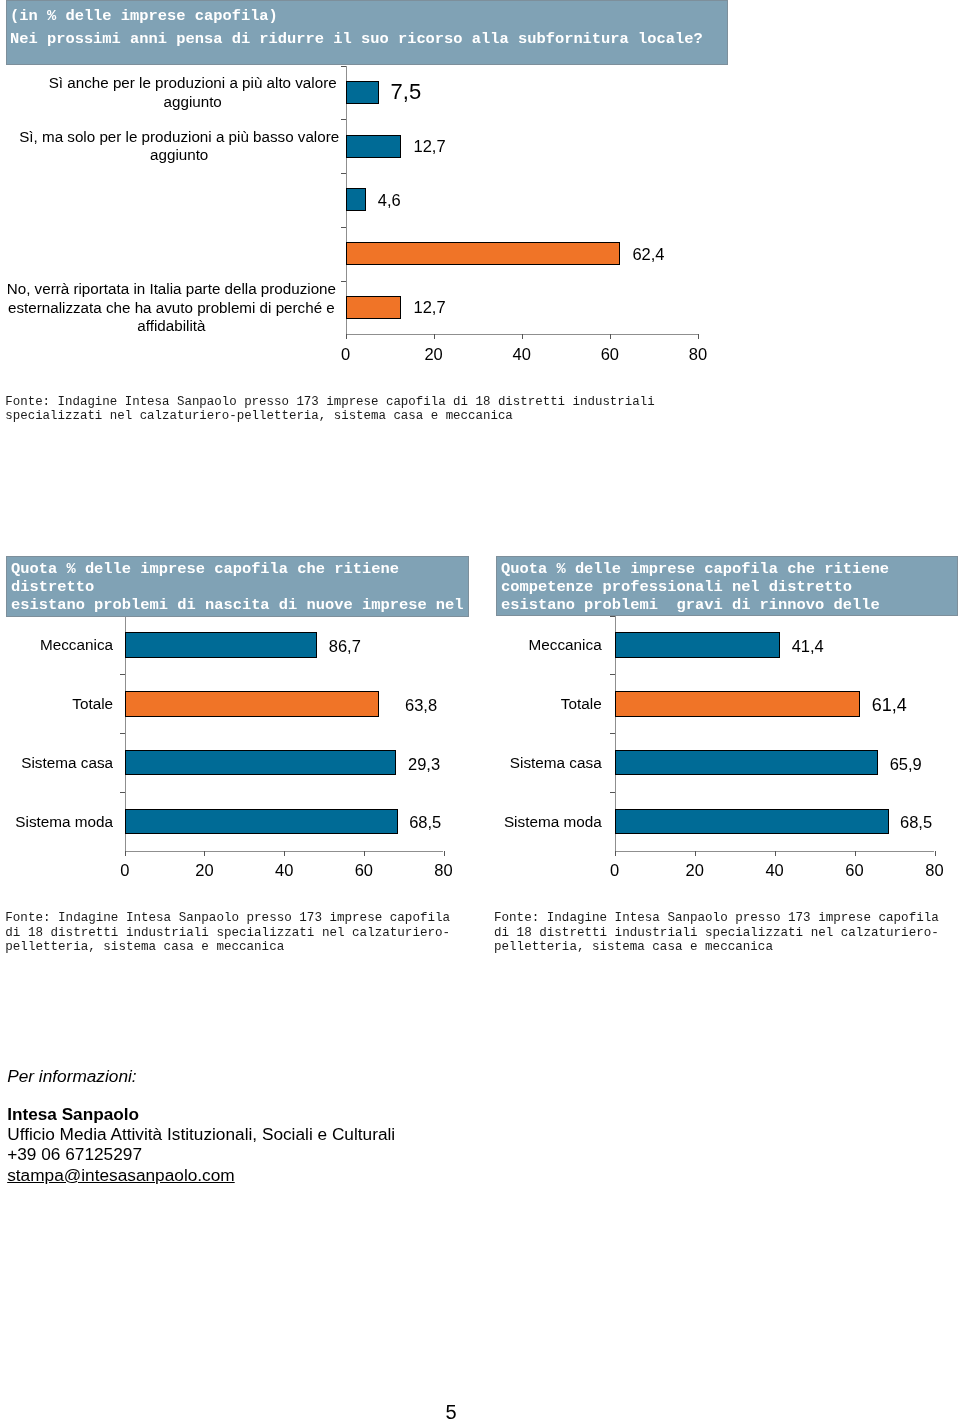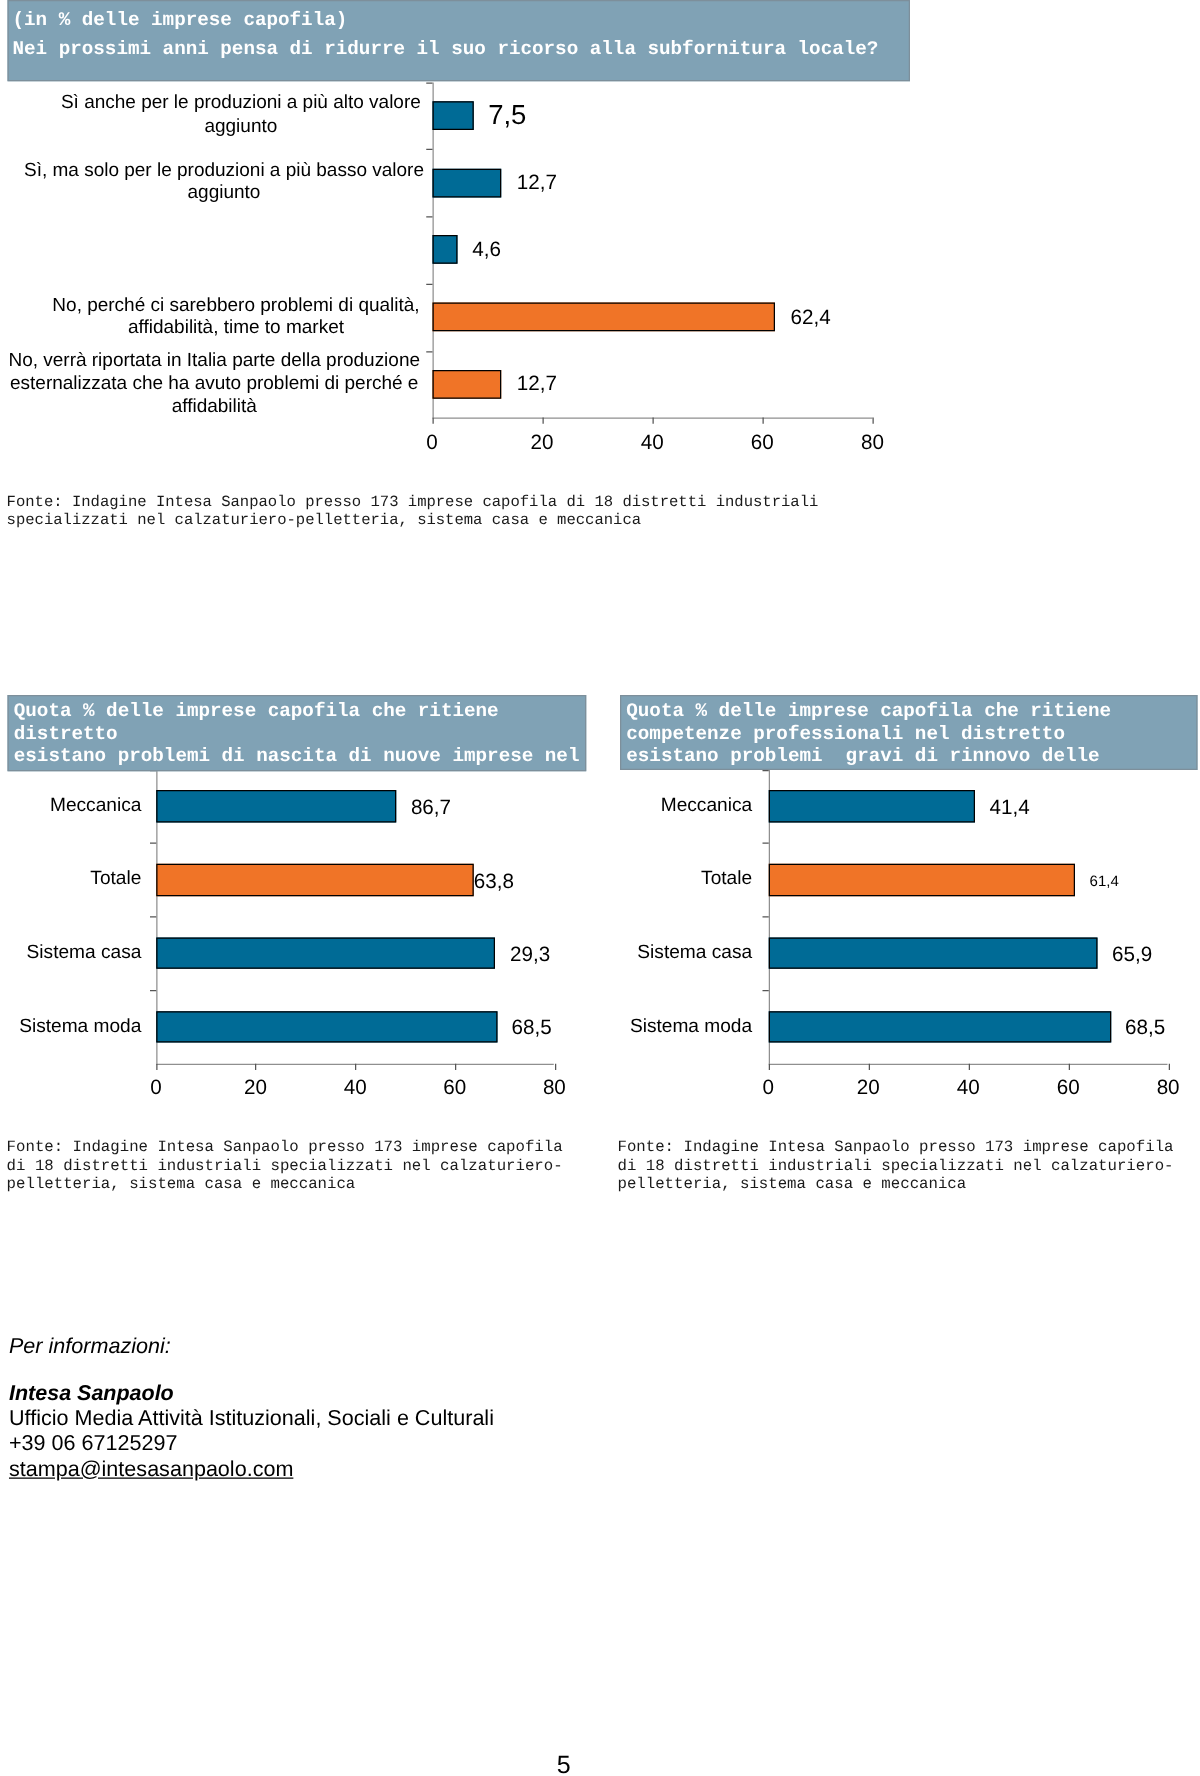--- a/index.html
+++ b/index.html
@@ -73,21 +73,20 @@
     <div class="bar" style="left:345.5px;top:80.88px;width:33.046875px;height:23px;background:#006B96;"></div>
     <div class="val-label" style="left:390.546875px;top:84.31px;font-size:22px;">7,5</div>
     <div class="cat-label" style="left:27.69999999999999px;width:330px;top:92.38px;transform:translateY(-50%);font-size:15.2px;line-height:18.3px;text-align:center;">Sì anche per le produzioni a più alto valore aggiunto</div>
     <div class="bar" style="left:345.5px;top:134.64000000000001px;width:55.959374999999994px;height:23px;background:#006B96;"></div>
     <div class="val-label" style="left:413.459375px;top:138.07000000000002px;font-size:16.5px;">12,7</div>
     <div class="cat-label" style="left:14.199999999999989px;width:330px;top:146.14000000000001px;transform:translateY(-50%);font-size:15.2px;line-height:18.3px;text-align:center;">Sì, ma solo per le produzioni a più basso valore aggiunto</div>
     <div class="bar" style="left:345.5px;top:188.4px;width:20.268749999999997px;height:23px;background:#006B96;"></div>
     <div class="val-label" style="left:377.76875px;top:191.83px;font-size:16.5px;">4,6</div>
     <div class="bar" style="left:345.5px;top:242.16000000000003px;width:274.95px;height:23px;background:#F07427;"></div>
     <div class="val-label" style="left:632.45px;top:245.59000000000003px;font-size:16.5px;">62,4</div>
-    <div class="cat-label" style="left:23.80000000000001px;width:330px;top:253.66000000000003px;transform:translateY(-50%);font-size:15.2px;line-height:18.3px;text-align:center;">No, perché ci sarebbero problemi di qualità, affidabilità, time to market</div>
     <div class="bar" style="left:345.5px;top:295.92px;width:55.959374999999994px;height:23px;background:#F07427;"></div>
     <div class="val-label" style="left:413.459375px;top:299.35px;font-size:16.5px;">12,7</div>
     <div class="cat-label" style="left:6.400000000000006px;width:330px;top:307.42px;transform:translateY(-50%);font-size:15.2px;line-height:18.3px;text-align:center;">No, verrà riportata in Italia parte della produzione esternalizzata che ha avuto problemi di perché e affidabilità</div>
   </div>
 <div class="source" style="left:5.3px;top:394.8px;width:700px;font-size:12.455px;">
   <div>Fonte: Indagine Intesa Sanpaolo presso 173 imprese capofila di 18 distretti industriali</div>
   <div>specializzati nel calzaturiero-pelletteria, sistema casa e meccanica</div>
 </div>
 
 <div class="banner abs" style="left:6px;top:556px;width:463px;height:61px;padding:4px 0 0 5px;line-height:18px;">
@@ -109,21 +108,21 @@
     <div class="tick-h" style="left:284.15px;top:851px;height:5px;"></div>
     <div class="tick-label" style="left:264.15px;top:862px;width:40px;font-size:16.5px;">40</div>
     <div class="tick-h" style="left:363.825px;top:851px;height:5px;"></div>
     <div class="tick-label" style="left:343.825px;top:862px;width:40px;font-size:16.5px;">60</div>
     <div class="tick-h" style="left:443.5px;top:851px;height:5px;"></div>
     <div class="tick-label" style="left:423.5px;top:862px;width:40px;font-size:16.5px;">80</div>
     <div class="bar" style="left:124.8px;top:632.1875px;width:192.41512499999996px;height:25.5px;background:#006B96;"></div>
     <div class="val-label" style="left:328.71512499999994px;top:637.8675px;font-size:16.5px;">86,7</div>
     <div class="cat-label" style="left:0px;width:113.1px;top:643.9375px;transform:translateY(-50%);font-size:15.3px;line-height:19px;text-align:right;">Meccanica</div>
     <div class="bar" style="left:124.8px;top:691.0625px;width:254.16324999999998px;height:25.5px;background:#F07427;"></div>
-    <div class="val-label" style="left:379px;top:696.7425px;font-size:16.5px;">63,8</div>
+    <div class="val-label" style="left:405px;top:696.7425px;font-size:16.5px;">63,8</div>
     <div class="cat-label" style="left:0px;width:113.1px;top:702.8125px;transform:translateY(-50%);font-size:15.3px;line-height:19px;text-align:right;">Totale</div>
     <div class="bar" style="left:124.8px;top:749.9375px;width:271.69175px;height:25.5px;background:#006B96;"></div>
     <div class="val-label" style="left:407.99175px;top:755.6175px;font-size:16.5px;">29,3</div>
     <div class="cat-label" style="left:0px;width:113.1px;top:761.6875px;transform:translateY(-50%);font-size:15.3px;line-height:19px;text-align:right;">Sistema casa</div>
     <div class="bar" style="left:124.8px;top:808.8125px;width:272.886875px;height:25.5px;background:#006B96;"></div>
     <div class="val-label" style="left:409.186875px;top:814.4925px;font-size:16.5px;">68,5</div>
     <div class="cat-label" style="left:0px;width:113.1px;top:820.5625px;transform:translateY(-50%);font-size:15.3px;line-height:19px;text-align:right;">Sistema moda</div>
   </div>
 <div class="source" style="left:5.3px;top:911.3px;width:470px;font-size:12.57px;line-height:14.4px;">
   <div>Fonte: Indagine Intesa Sanpaolo presso 173 imprese capofila</div>
@@ -150,34 +149,34 @@
     <div class="tick-h" style="left:774.6px;top:851px;height:5px;"></div>
     <div class="tick-label" style="left:754.6px;top:862px;width:40px;font-size:16.5px;">40</div>
     <div class="tick-h" style="left:854.55px;top:851px;height:5px;"></div>
     <div class="tick-label" style="left:834.55px;top:862px;width:40px;font-size:16.5px;">60</div>
     <div class="tick-h" style="left:934.5px;top:851px;height:5px;"></div>
     <div class="tick-label" style="left:914.5px;top:862px;width:40px;font-size:16.5px;">80</div>
     <div class="bar" style="left:614.7px;top:632.1875px;width:165.49649999999997px;height:25.5px;background:#006B96;"></div>
     <div class="val-label" style="left:791.6965px;top:637.8675px;font-size:16.5px;">41,4</div>
     <div class="cat-label" style="left:489px;width:112.70000000000005px;top:643.9375px;transform:translateY(-50%);font-size:15.3px;line-height:19px;text-align:right;">Meccanica</div>
     <div class="bar" style="left:614.7px;top:691.0625px;width:245.44649999999996px;height:25.5px;background:#F07427;"></div>
-    <div class="val-label" style="left:871.6465000000001px;top:696.7425px;font-size:12px;">61,4</div>
+    <div class="val-label" style="left:871.6465000000001px;top:696.7425px;font-size:18px;">61,4</div>
     <div class="cat-label" style="left:489px;width:112.70000000000005px;top:702.8125px;transform:translateY(-50%);font-size:15.3px;line-height:19px;text-align:right;">Totale</div>
     <div class="bar" style="left:614.7px;top:749.9375px;width:263.43525px;height:25.5px;background:#006B96;"></div>
     <div class="val-label" style="left:889.63525px;top:755.6175px;font-size:16.5px;">65,9</div>
     <div class="cat-label" style="left:489px;width:112.70000000000005px;top:761.6875px;transform:translateY(-50%);font-size:15.3px;line-height:19px;text-align:right;">Sistema casa</div>
     <div class="bar" style="left:614.7px;top:808.8125px;width:273.82874999999996px;height:25.5px;background:#006B96;"></div>
     <div class="val-label" style="left:900.02875px;top:814.4925px;font-size:16.5px;">68,5</div>
     <div class="cat-label" style="left:489px;width:112.70000000000005px;top:820.5625px;transform:translateY(-50%);font-size:15.3px;line-height:19px;text-align:right;">Sistema moda</div>
   </div>
 <div class="source" style="left:494px;top:911.3px;width:470px;font-size:12.57px;line-height:14.4px;">
   <div>Fonte: Indagine Intesa Sanpaolo presso 173 imprese capofila</div>
   <div>di 18 distretti industriali specializzati nel calzaturiero-</div>
   <div>pelletteria, sistema casa e meccanica</div>
 </div>
 
 <div class="c-head" style="left:7.2px;top:1066px;">Per informazioni:</div>
-<div class="c-org" style="left:7.2px;top:1103.7px;font-style:italic;">Intesa Sanpaolo</div>
+<div class="c-org" style="left:7.2px;top:1103.7px;">Intesa Sanpaolo</div>
 <div class="c-line" style="left:7.2px;top:1124px;">Ufficio Media Attività Istituzionali, Sociali e Culturali</div>
 <div class="c-line" style="left:7.2px;top:1143.9px;">+39 06 67125297</div>
 <div class="c-mail" style="left:7.2px;top:1164.8px;">stampa@intesasanpaolo.com</div>
 
 <div class="pagenum" style="left:431px;top:1401px;width:40px;">5</div>
 
 </body></html>

